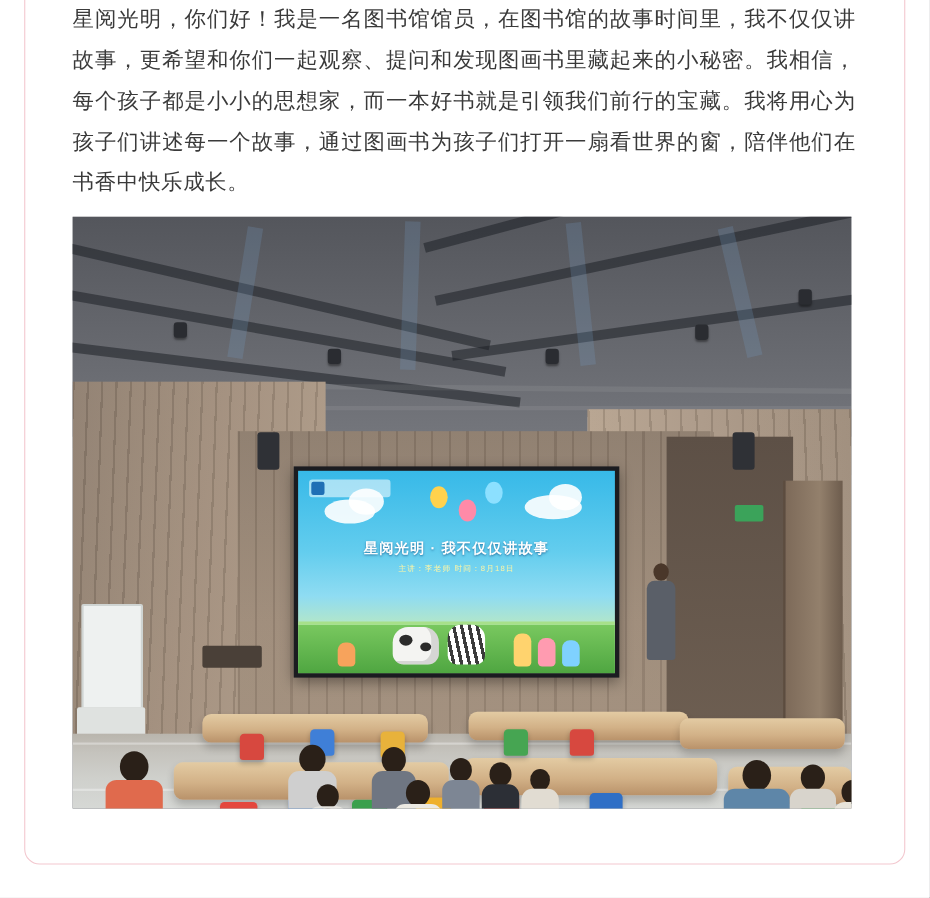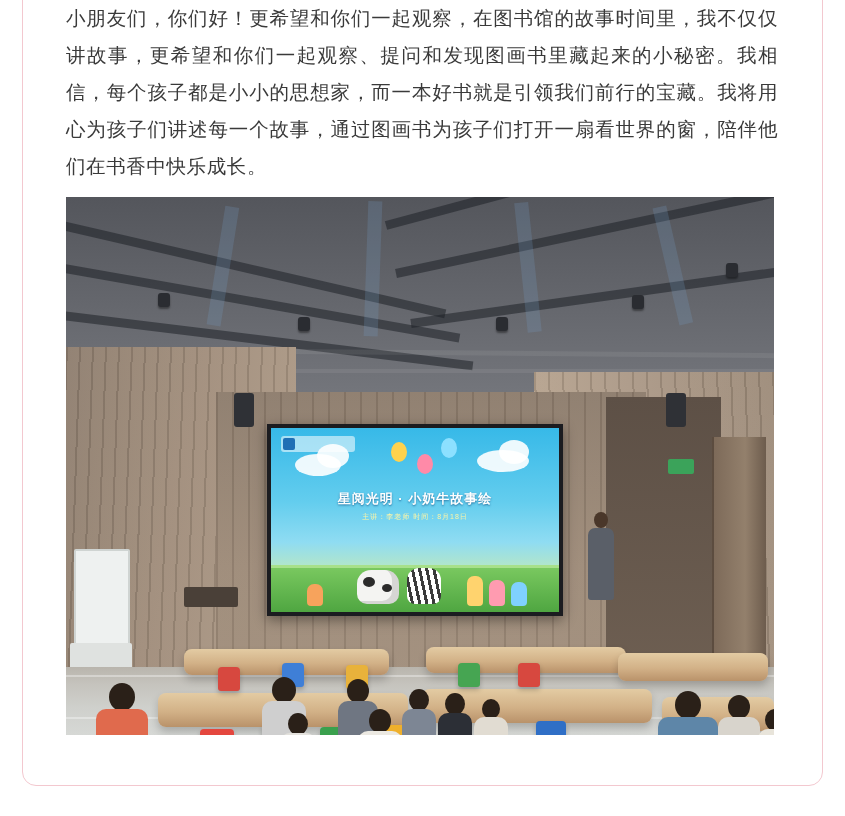--- a/index.html
+++ b/index.html
@@ -337,21 +337,21 @@
   }
 </style>
 </head>
 <body>
 
 <div class="page">
 
   <div class="card-frame"></div>
   <div class="card-inner"></div>
 
-  <div class="article-text">小朋友们，你们好！更希望和你们一起观察，在图书馆的故事时间里，我不仅仅讲故事，更希望和你们一起观察、提问和发现图画书里藏起来的小秘密。我相信，每个孩子都是小小的思想家，而一本好书就是引领我们前行的宝藏。我将用心为孩子们讲述每一个故事，通过图画书为孩子们打开一扇看世界的窗，陪伴他们在书香中快乐成长。</div>
+  <div class="article-text">星阅光明，你们好！我是一名图书馆馆员，在图书馆的故事时间里，我不仅仅讲故事，更希望和你们一起观察、提问和发现图画书里藏起来的小秘密。我相信，每个孩子都是小小的思想家，而一本好书就是引领我们前行的宝藏。我将用心为孩子们讲述每一个故事，通过图画书为孩子们打开一扇看世界的窗，陪伴他们在书香中快乐成长。</div>
 
   <div class="photo-wrap">
     <div class="photo">
 
       <div class="ceiling"></div>
 
       <div class="ceiling-beam" style="left:-30px; top:18px; width:420px; transform: rotate(13deg);"></div>
       <div class="ceiling-beam" style="left:-30px; top:62px; width:430px; transform: rotate(10deg);"></div>
       <div class="ceiling-beam" style="left:-20px; top:112px; width:430px; transform: rotate(7deg);"></div>
       <div class="ceiling-beam" style="left:330px; top:72px; width:420px; transform: rotate(-12deg);"></div>
@@ -392,21 +392,21 @@
             <i></i>
           </div>
         <div class="cloud" style="left:24px; top:26px; width:46px; height:22px;"></div>
         <div class="cloud" style="left:46px; top:16px; width:32px; height:24px;"></div>
         <div class="cloud" style="left:206px; top:22px; width:52px; height:22px;"></div>
         <div class="cloud" style="left:228px; top:12px; width:30px; height:24px;"></div>
         <div class="balloon" style="left:120px; top:14px; background:#ffd24d;"></div>
         <div class="balloon" style="left:146px; top:26px; background:#ff8aa8;"></div>
         <div class="balloon" style="left:170px; top:10px; background:#8ce0ff;"></div>
 
-        <div class="screen-title">星阅光明 · 小奶牛故事绘</div>
+        <div class="screen-title">星阅光明 · 我不仅仅讲故事</div>
         <div class="screen-sub">主讲：李老师   时间：8月18日</div>
 
         <div class="grass"></div>
         <div class="cow"></div>
         <div class="zebra"></div>
         <div class="kid-fig" style="left:196px; background:#ffd36e;"></div>
         <div class="kid-fig" style="left:218px; background:#ff9bb0; height:26px;"></div>
         <div class="kid-fig" style="left:240px; background:#7fd1ff; height:24px;"></div>
         <div class="kid-fig" style="left:36px; background:#f7a35c; height:22px;"></div>
       </div>

